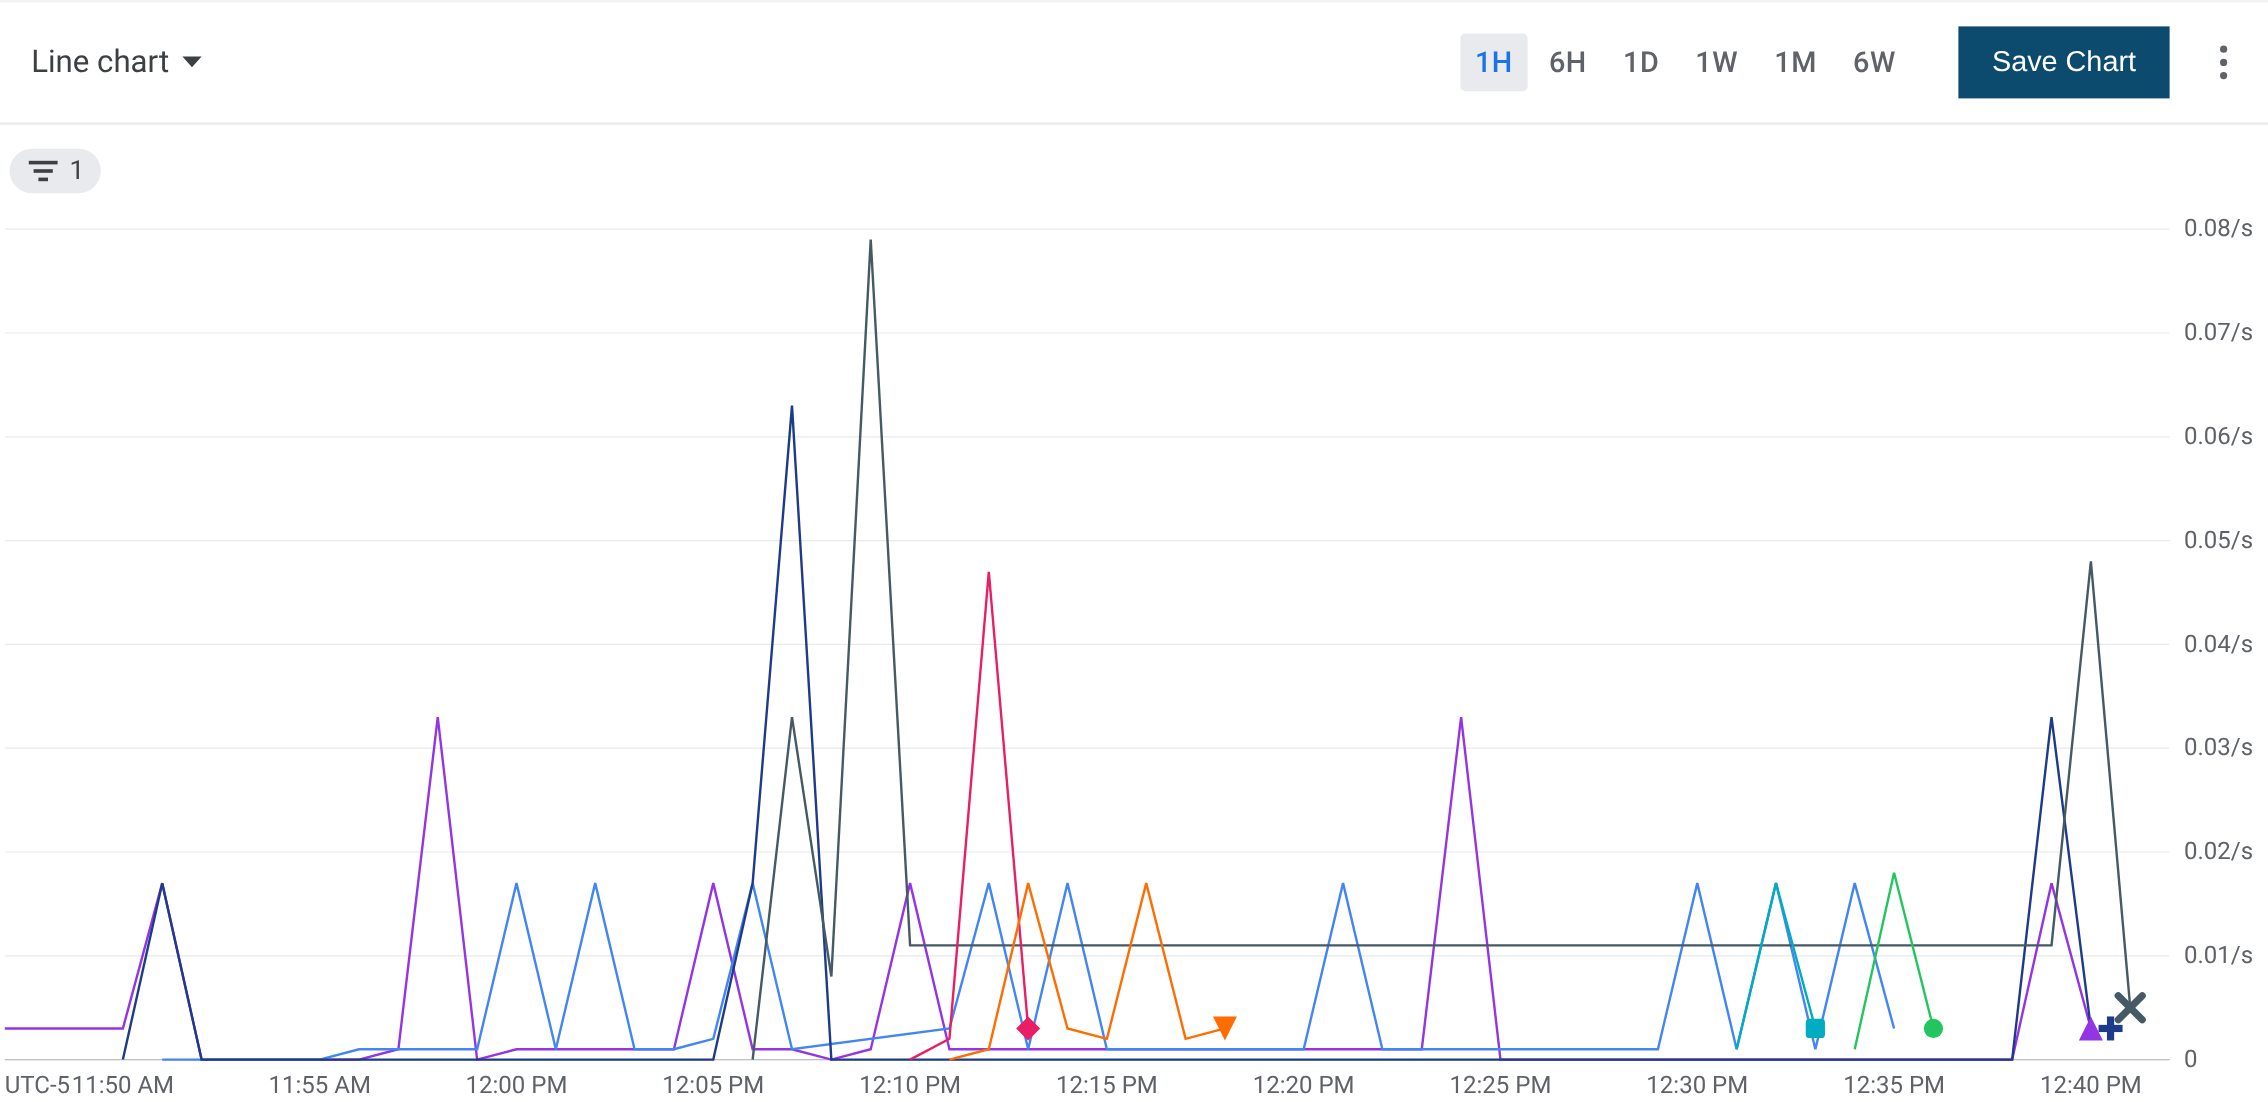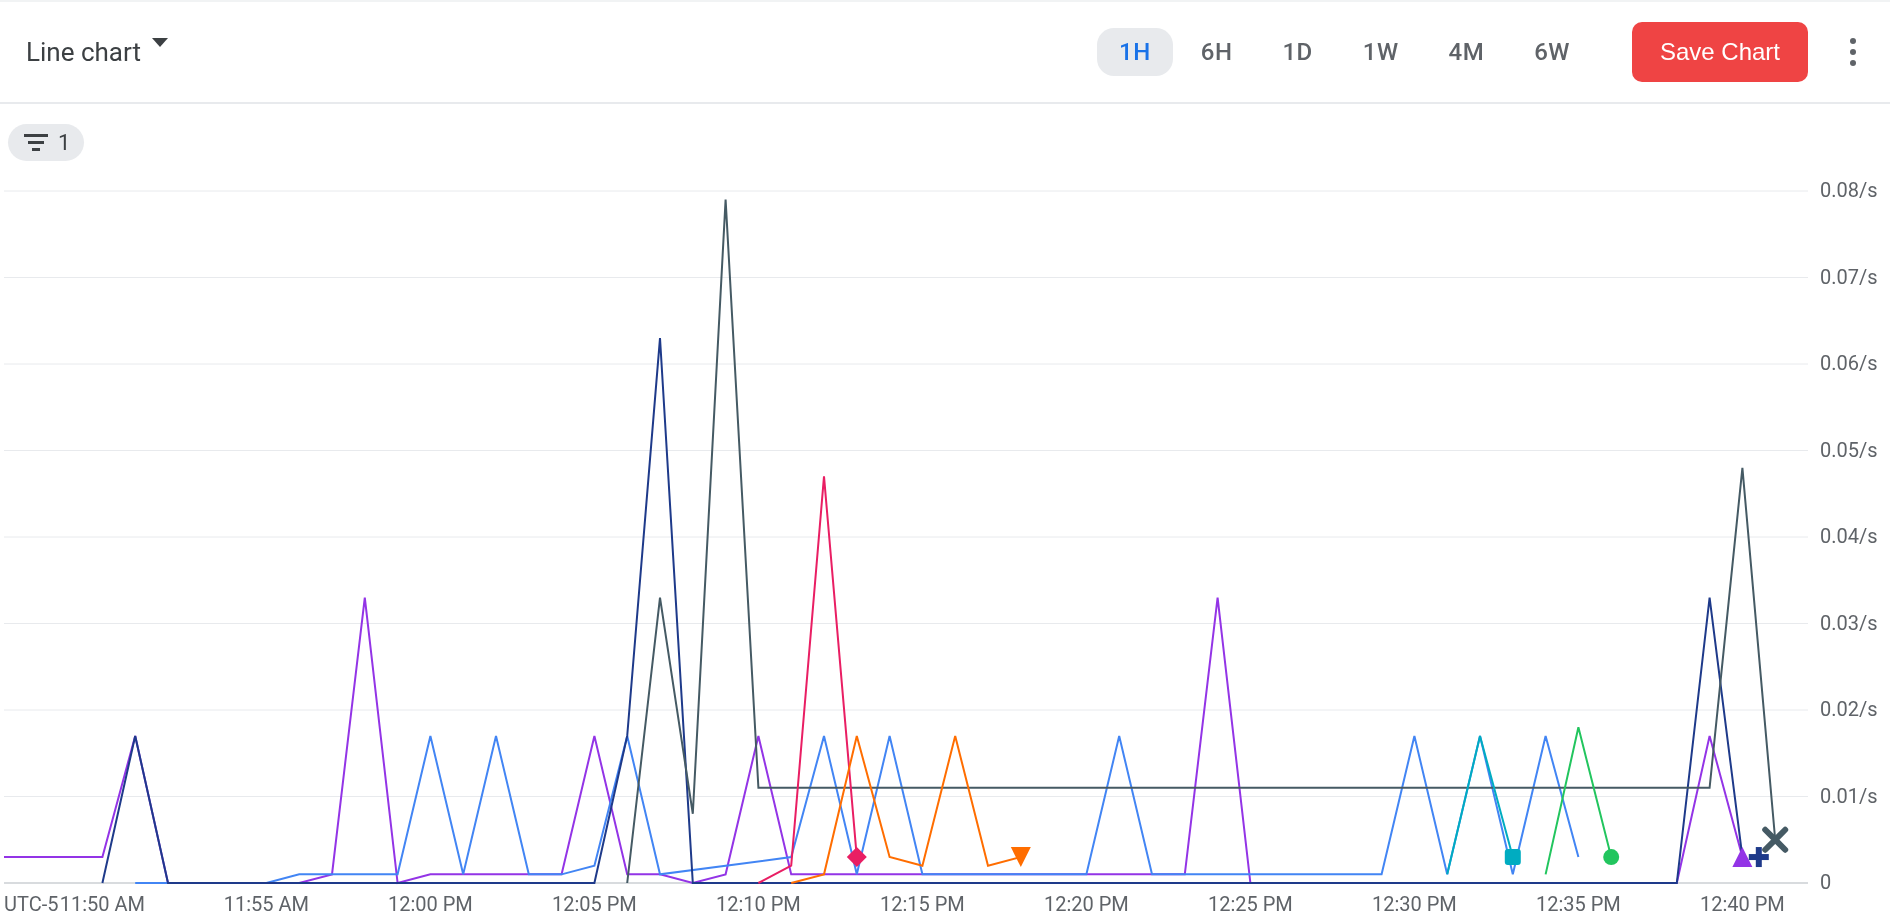--- a/index.html
+++ b/index.html
@@ -1,24 +1,24 @@
 <!DOCTYPE html>
 <html><head>
 <meta charset="utf-8">
 <style>
   html,body{margin:0;padding:0;font-family:Roboto,"Helvetica Neue",Arial,sans-serif;color:#5f6368;background:#fff}
   .container{width:1890px;height:918px;position:relative;transform-origin:0 0}
   .top-hr{height:2px;background:#f1f3f4}
   .toolbar{display:flex;align-items:center;height:100px;border-bottom:2px solid #e8eaed;padding:0 26px}
-  .chart-type{display:flex;font-size:26px;color:#3c4043;cursor:pointer}
+  .chart-type{display:flex;align-items:center;font-size:26px;color:#3c4043;cursor:pointer}
   .chart-type svg{margin-left:10px}
   .time-ranges{margin-left:auto;display:flex;align-items:center;gap:6px}
-  .tr-btn{font-size:24px;font-weight:500;letter-spacing:0.5px;color:#5f6368;padding:10px 22px;border-radius:17px;cursor:pointer;user-select:none}
+  .tr-btn{font-size:24px;font-weight:500;letter-spacing:0.5px;color:#5f6368;padding:10px 12px;border-radius:4px;cursor:pointer;user-select:none}
   .tr-btn.active{color:#1a73e8;background:#e8eaed}
-  .save-btn{margin-left:40px;background:#ef4444;color:#fff;font-size:24px;padding:16px 28px;border-radius:10px;border:none;cursor:pointer}
+  .save-btn{margin-left:40px;background:#0c4a6e;color:#fff;font-size:24px;padding:16px 28px;border-radius:0;border:none;cursor:pointer}
   .kebab{margin-left:34px;display:flex;flex-direction:column;gap:5px;cursor:pointer;padding:8px}
   .kebab span{width:6px;height:6px;border-radius:50%;background:#5f6368}
   .chips{display:flex;align-items:center;padding:20px 8px;gap:16px}
   .chip{display:flex;align-items:center;background:#e8eaed;border-radius:30px;padding:6px 18px;font-size:22px;color:#3c4043}
   .chip.filter{padding:6px 14px}
   .chart-area{position:relative}
   #chart{display:block}
   .grid line{stroke:#e8eaed;stroke-width:1}
   .series{fill:none;stroke-width:2}
 </style>
@@ -33,21 +33,21 @@
     <span>Line chart</span>
     <svg width="18" height="12" viewBox="0 0 18 12">
           <path fill="#3c4043" d="M1 1 L9 10 L17 1 Z"></path>
         </svg>
   </div>
   <div class="time-ranges" id="time-ranges">
         <div class="tr-btn active">1H</div>
         <div class="tr-btn">6H</div>
         <div class="tr-btn">1D</div>
         <div class="tr-btn">1W</div>
-        <div class="tr-btn">4M</div>
+        <div class="tr-btn">1M</div>
         <div class="tr-btn">6W</div>
       </div>
   <button class="save-btn">Save Chart</button>
   <div class="kebab">
     <span></span>
         <span></span>
         <span></span>
   </div>
 </div>
 

